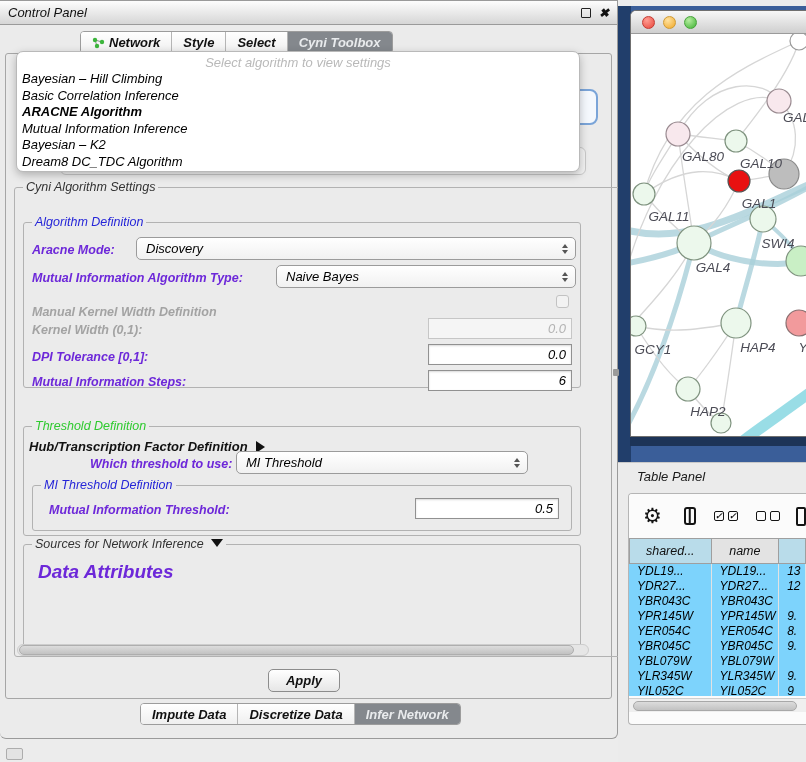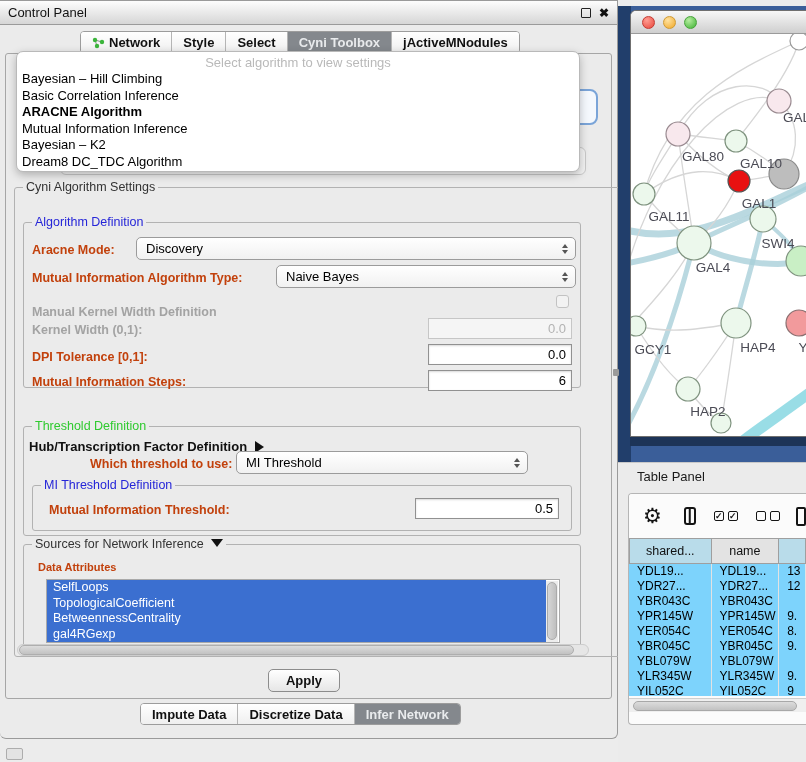--- a/index.html
+++ b/index.html
@@ -1,18 +1,18 @@
 <!DOCTYPE html>
 <html><head>
 <meta charset="utf-8">
 <style>
   * { margin:0; padding:0; box-sizing:border-box; }
   html,body { width:806px; height:762px; }
   body { font-family:"Liberation Sans", sans-serif; background:#ececec; position:relative; overflow:hidden; }
-  .abs { position:absolute; }
+  .abs { position:absolute;font-style:italic; }
 
   
   .cp-window { left:0; top:6; width:618px; height:739px; background:#ebebeb;
     border:1px solid #9a9a9a; border-left:none; border-radius:0 0 6px 6px; }
   .cp-titlebar { left:0; top:0; width:100%; height:24px;
     background:linear-gradient(#fdfdfd,#d6d6d6); border-bottom:1px solid #9a9a9a;
     display:flex; align-items:center; padding:0 8px; }
   .cp-title { font-size:13px; color:#111; }
   .cp-win-btns { margin-left:auto; display:flex; align-items:center; gap:8px; }
   .float-icon { width:10px; height:10px; border:1.6px solid #222; border-radius:1px; }
@@ -44,21 +44,21 @@
 
   
   .groupbox { position:absolute; border:1px solid #b2b2b2; border-radius:3px; }
   .gb-title { position:absolute; top:-8px; left:8px; background:#ebebeb; padding:0 3px;
     font-size:12.5px; color:#333; white-space:nowrap; }
   .gb-title.blue { color:#2525d8; }
   .gb-title.green { color:#2fca2f; }
 
   .settings-box { left:14px; top:186px; width:688px; height:470px; }
 
-  .field-label { position:absolute; font-size:12.5px; font-weight:bold; color:#c2410c; white-space:nowrap; }
+  .field-label { position:absolute; font-size:12.5px; font-weight:bold; color:#6d28d9; white-space:nowrap; }
   .field-label.disabled { color:#a3a3a3; }
 
   .combo { position:absolute; height:23px; background:linear-gradient(#ffffff,#f1f1f1);
     border:1px solid #9b9b9b; border-radius:5px; display:flex; align-items:center;
     font-size:13px; color:#000; padding-left:9px; }
   .combo .spinners { margin-left:auto; width:18px; display:flex; flex-direction:column;
     align-items:center; gap:2px; padding-right:2px; }
   .tri-up { width:0; height:0; border-left:3.5px solid transparent; border-right:3.5px solid transparent;
     border-bottom:4.5px solid #555; }
   .tri-down { width:0; height:0; border-left:3.5px solid transparent; border-right:3.5px solid transparent;
@@ -177,23 +177,20 @@
       </div>
       <div class="tab">
         <span>Style</span>
       </div>
       <div class="tab">
         <span>Select</span>
       </div>
       <div class="tab selected">
         <span>Cyni Toolbox</span>
       </div>
-      <div class="tab">
-        <span>jActiveMNodules</span>
-      </div>
     </div>
 
   <div class="abs" style="left:5px; top:52px; width:607px; height:646px; border:1px solid #a6a6a6; border-radius:3px; background:#ebebeb;"></div>
 
   <div class="abs frag-combo"></div>
   <div class="abs frag-netcombo">gal-filtered sif default node</div>
 
   <div class="abs dropdown">
     <div class="dd-placeholder">Select algorithm to view settings</div>
     <div id="dd-items">
@@ -265,32 +262,21 @@
 
       <div class="groupbox" style="left:8px; top:58px; width:540px; height:46px;">
         <span class="gb-title blue">MI Threshold Definition</span>
         <span class="field-label" style="left:16px; top:17px;">Mutual Information Threshold:</span>
         <div class="tfield" style="left:382px; top:12px; width:144px;">0.5</div>
       </div>
     </div>
 
     <div class="groupbox" style="left:8px; top:356px; width:558px; height:106px;">
       <span class="gb-title"><span>Sources for Network Inference</span><span class="arrow-down"></span></span>
-      <span class="field-label" style="left:14px; top:16px; font-size:11px;">Data Attributes</span>
-      <div class="attr-list">
-        <div id="attr-items">
-            <div class="attr-item">SelfLoops</div>
-            <div class="attr-item">TopologicalCoefficient</div>
-            <div class="attr-item">BetweennessCentrality</div>
-            <div class="attr-item">gal4RGexp</div>
-          </div>
-        <div class="list-vscroll">
-          <div class="thumb"></div>
-        </div>
-      </div>
+      <span class="field-label" style="left:14px; top:16px; font-size:19px;">Data Attributes</span>
     </div>
 
     <div class="hscroll">
       <div class="thumb"></div>
     </div>
   </div>
 
   <div class="abs apply-btn">Apply</div>
 
   <div class="abs bottom-tabs" id="bottom-tabs">

